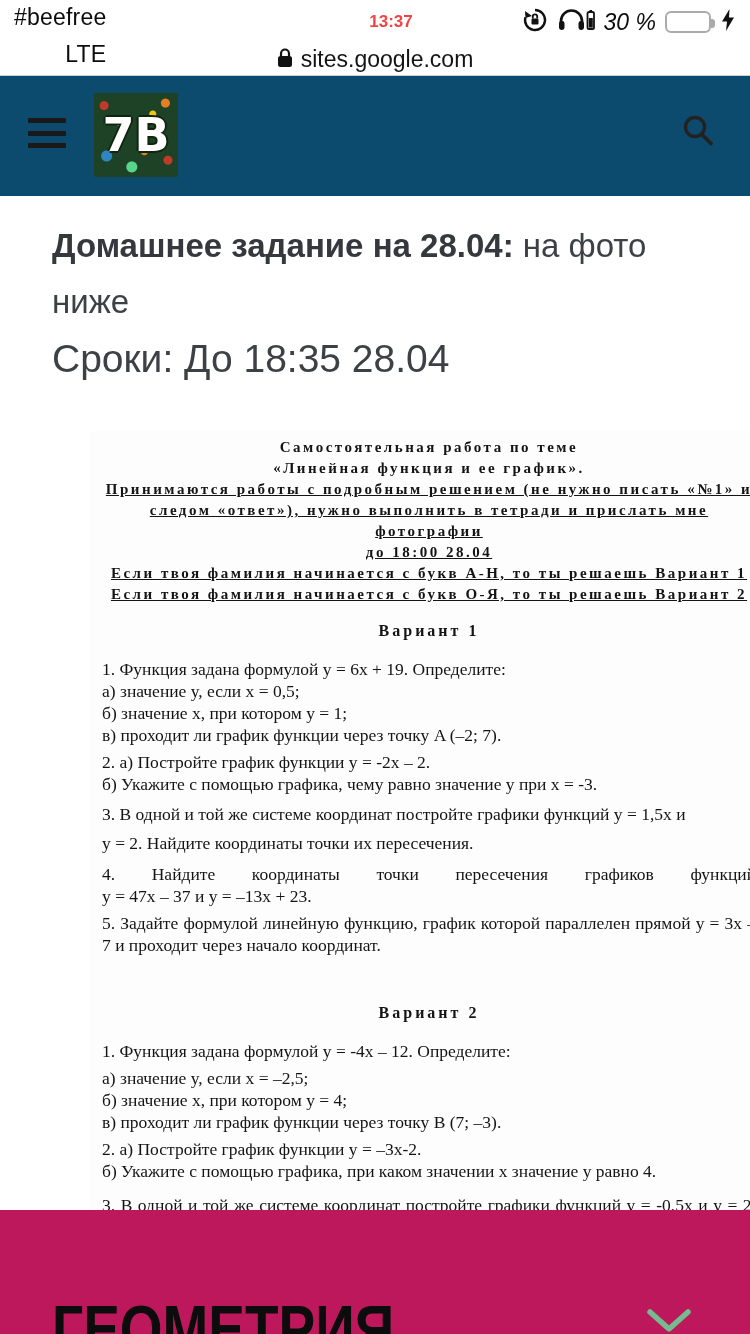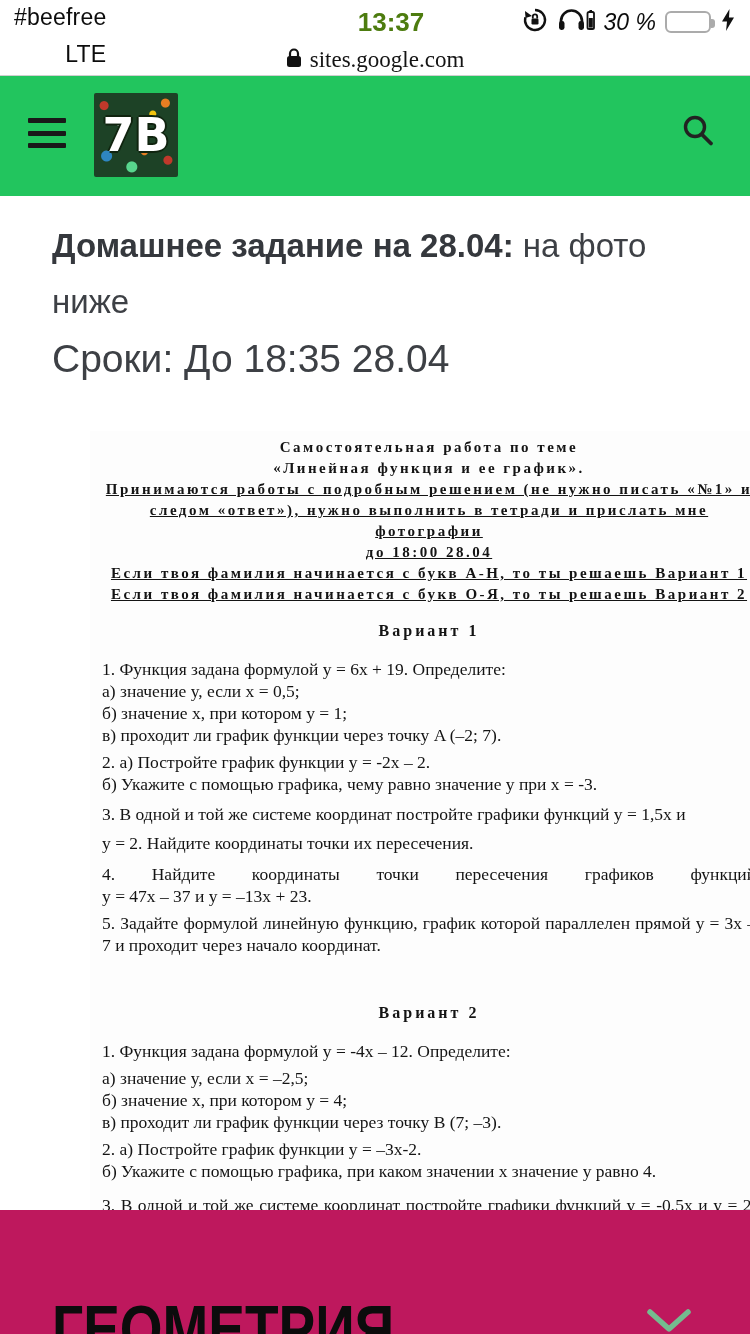--- a/index.html
+++ b/index.html
@@ -12,33 +12,33 @@
 
   
   .status-bar { position:relative; height:44px; display:flex; align-items:center; padding:0 14px; }
   .sb-left { display:flex; align-items:flex-end; gap:10px;flex-direction:column; }
   .signal { display:flex; align-items:flex-end; gap:2px; height:17px; padding-bottom:2px;}
   .signal .bar { width:6px; background:#111; border-radius:1.5px; }
   .signal .b1{height:7px}.signal .b2{height:11px}.signal .b3{height:14px}
   .signal .b4{height:17px; background:#c8c8c8;}
   .sb-text { font-size:23px; color:#0c0c0c; letter-spacing:.2px; }
   .sb-net { margin-left:4px; }
-  .sb-time { position:absolute; left:0; right:0; text-align:center; font-size:26px; font-weight:700; color:#4d7c0f;margin-left:32px; }
+  .sb-time { position:absolute; left:0; right:0; text-align:center; font-size:17px; font-weight:700; color:#ef4444;margin-left:32px; }
   .sb-right { margin-left:auto; display:flex; align-items:center; gap:9px; z-index:2;font-style:italic; }
   .pct { font-size:23px; color:#0c0c0c; }
   .battery { position:relative; width:46px; height:22px; border:2px solid #ababab; border-radius:6px; padding:2px; }
   .battery .fill { height:100%; border-radius:2.5px; }
   .battery .nub { position:absolute; right:-6px; top:6px; width:4px; height:9px; background:#ababab; border-radius:0 3px 3px 0; }
 
   
   .url-bar { height:32px; display:flex; align-items:center; justify-content:center; gap:8px; border-bottom:1px solid #cfcfcf; background:#fff; }
-  .url-text { font-size:23px; font-weight:500; color:#141414;font-family:Liberation Serif, serif; }
-
-  
-  .site-header { position:relative; height:120px; background:#22c55e; }
+  .url-text { font-size:23px; font-weight:500; color:#141414; }
+
+  
+  .site-header { position:relative; height:120px; background:#0c4a6e; }
   .hamburger { position:absolute; left:28px; top:42px; width:38px; height:30px; display:flex; flex-direction:column; justify-content:space-between; cursor:pointer; }
   .hamburger .line { height:5px; background:#191919; border-radius:1px; }
   .logo { position:absolute; left:94px; top:17px; width:84px; height:84px; border-radius:2px;
     background:
       radial-gradient(circle 5px at 12% 15%, #c0392b 0 4px, transparent 5px),
       radial-gradient(circle 5px at 85% 12%, #e67e22 0 4px, transparent 5px),
       radial-gradient(circle 4px at 70% 25%, #f1c40f 0 3px, transparent 4px),
       radial-gradient(circle 6px at 15% 75%, #2e86c1 0 5px, transparent 6px),
       radial-gradient(circle 5px at 88% 80%, #c0392b 0 4px, transparent 5px),
       radial-gradient(circle 6px at 45% 88%, #58d68d 0 5px, transparent 6px),

